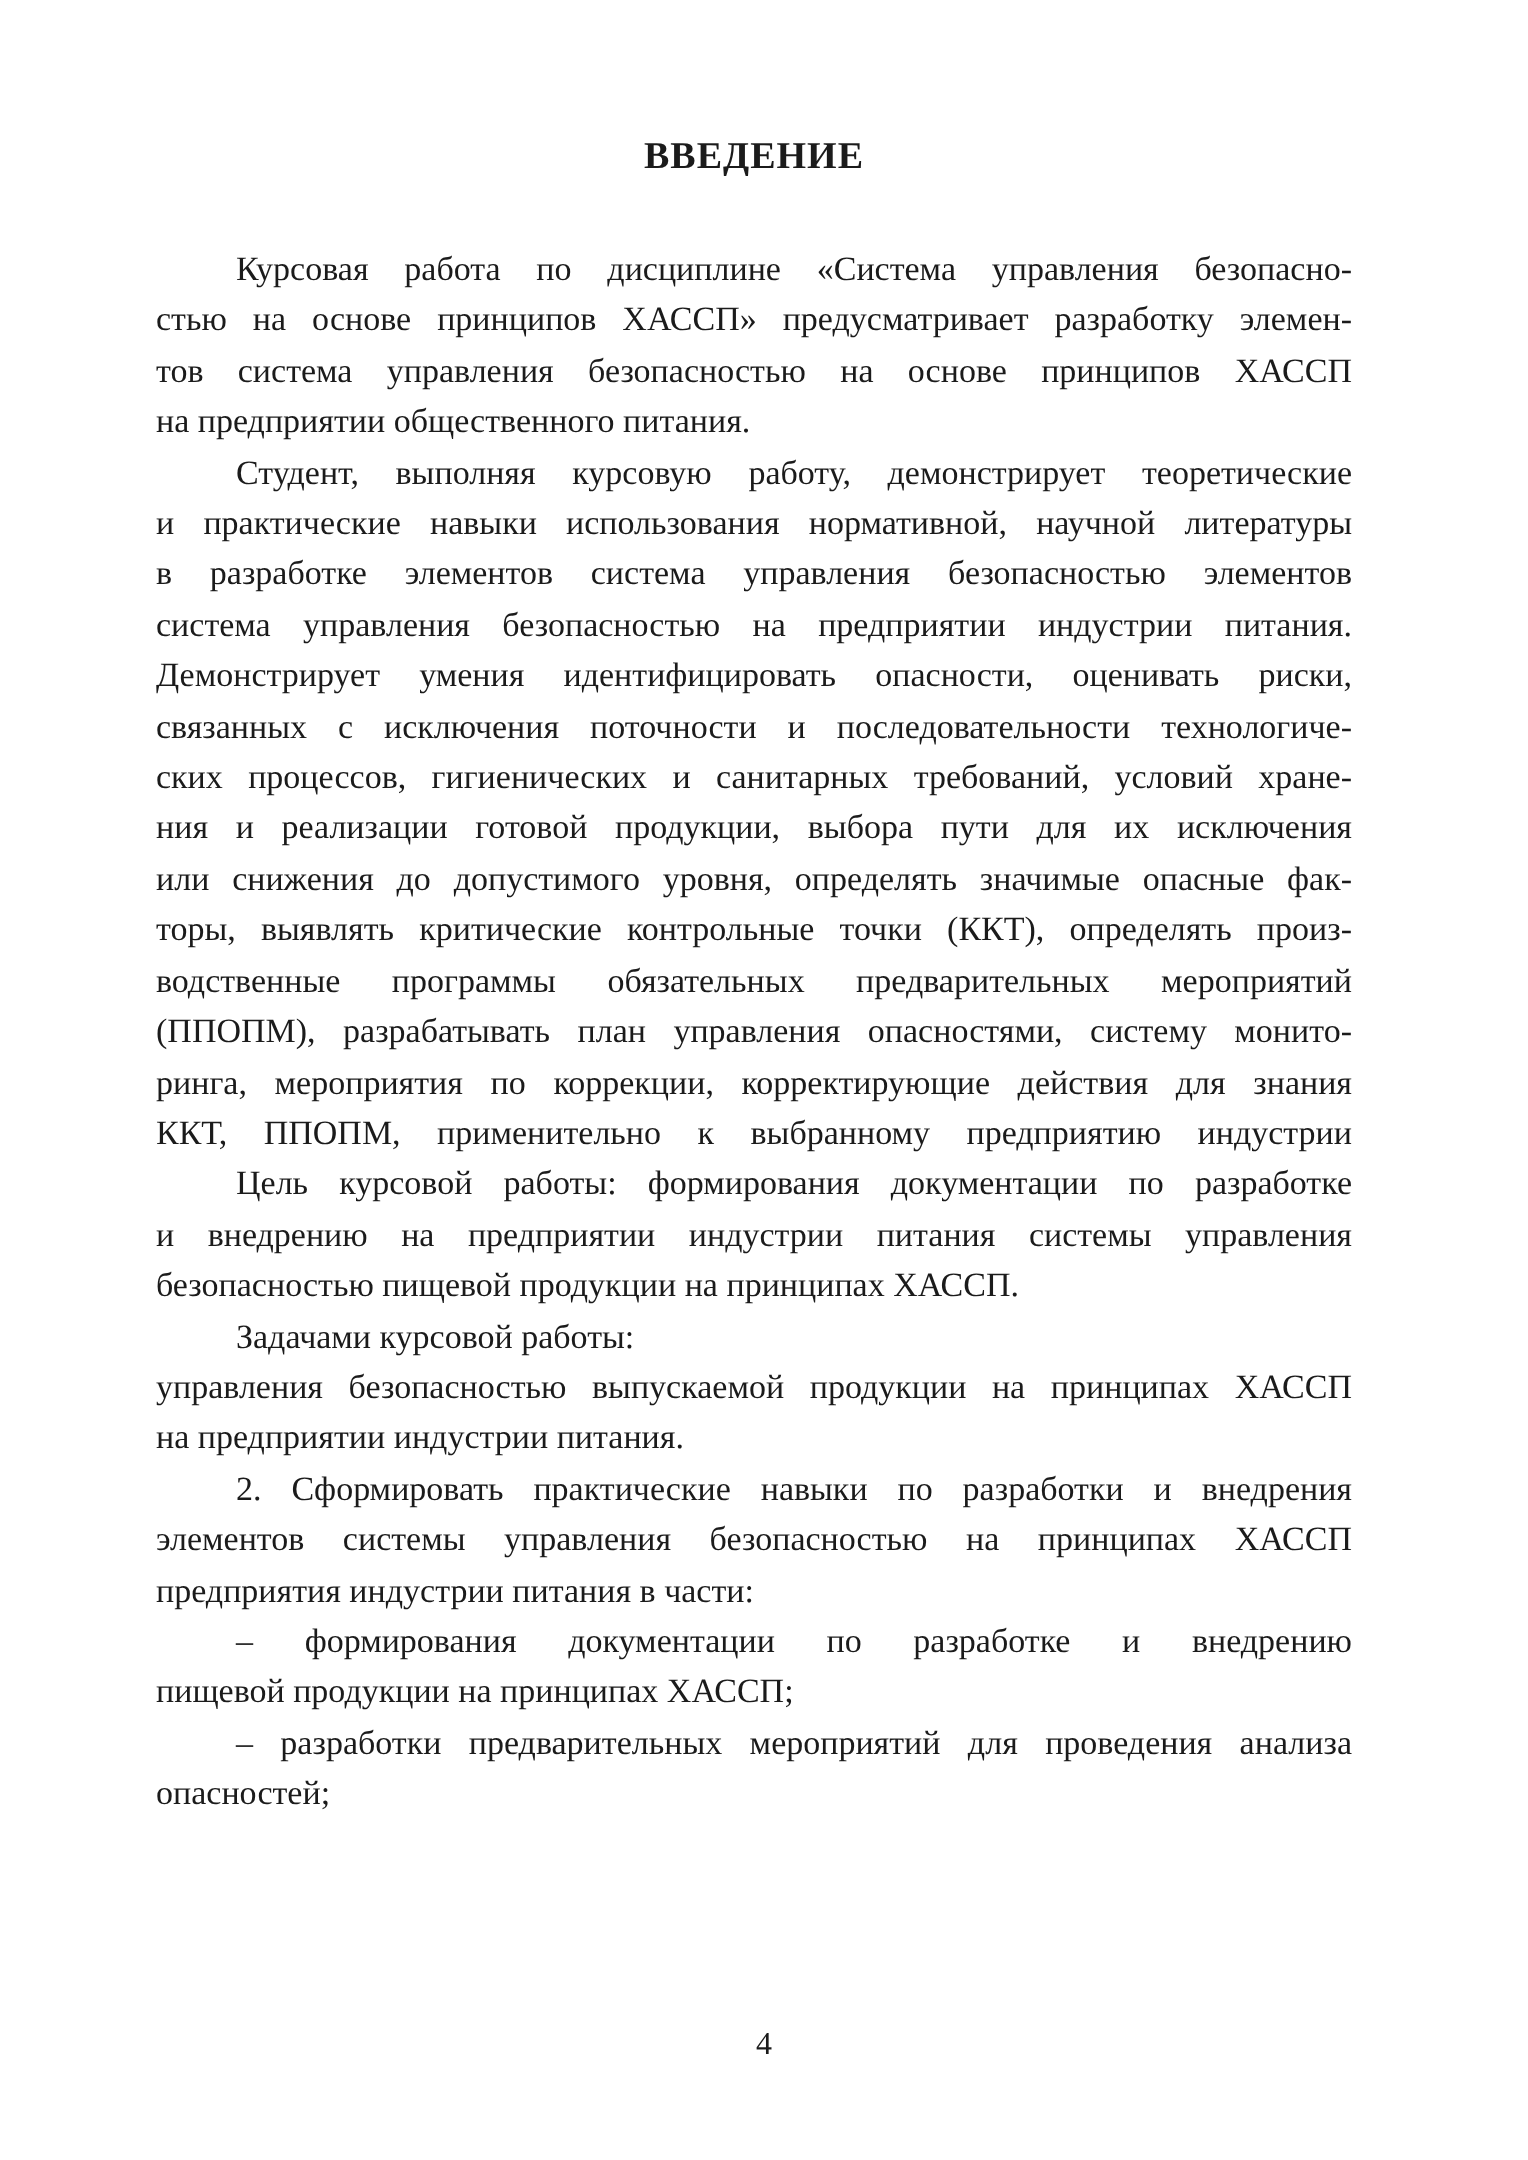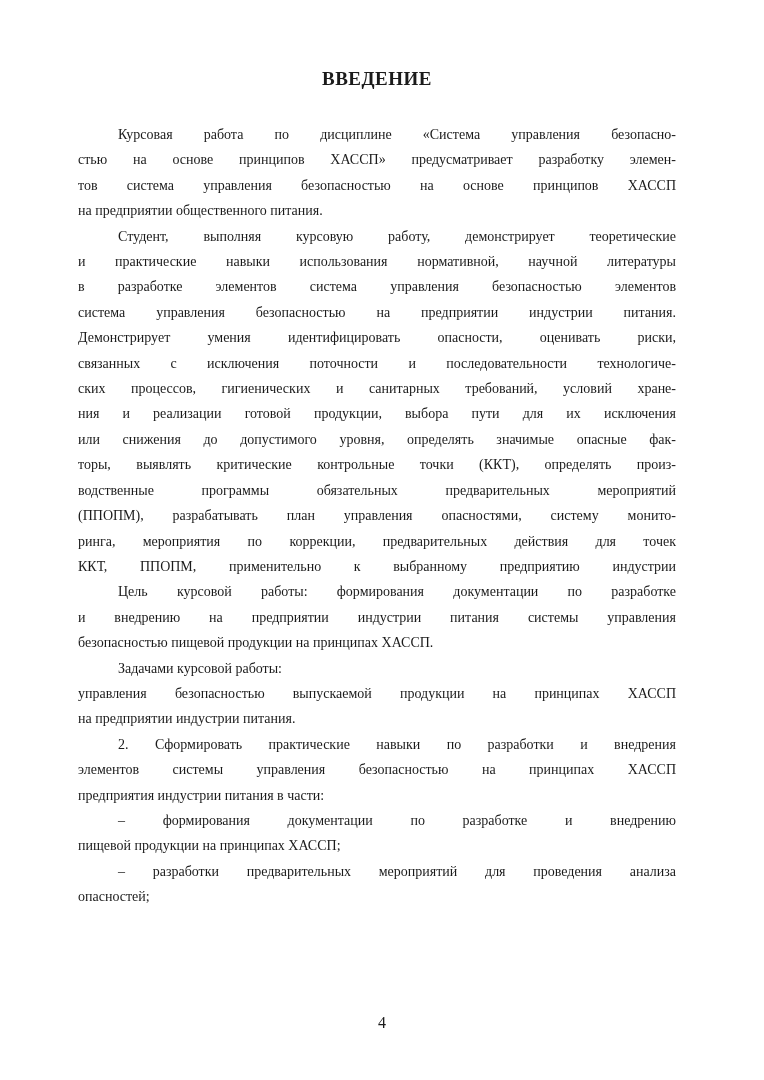--- a/index.html
+++ b/index.html
@@ -27,21 +27,21 @@
     font-size: 19px;
     line-height: 26px;
     font-weight: bold;
     text-align: center;
     letter-spacing: 0.5px;
   }
   .para {
     margin: 0;
   }
   .line {
-    font-size: 14px;
+    font-size: 17px;
     line-height: 25.4px;
     text-align: justify;
     text-align-last: justify;
     text-justify: inter-word;
     white-space: normal;
   }
   .line.first {
     text-indent: 40px;
   }
   .line.last {
@@ -76,21 +76,21 @@
           <div class="line">в разработке элементов система управления безопасностью элементов</div>
           <div class="line">система управления безопасностью на предприятии индустрии питания.</div>
           <div class="line">Демонстрирует умения идентифицировать опасности, оценивать риски,</div>
           <div class="line">связанных с исключения поточности и последовательности технологиче-</div>
           <div class="line">ских процессов, гигиенических и санитарных требований, условий хране-</div>
           <div class="line">ния и реализации готовой продукции, выбора пути для их исключения</div>
           <div class="line">или снижения до допустимого уровня, определять значимые опасные фак-</div>
           <div class="line">торы, выявлять критические контрольные точки (ККТ), определять произ-</div>
           <div class="line">водственные программы обязательных предварительных мероприятий</div>
           <div class="line">(ППОПМ), разрабатывать план управления опасностями, систему монито-</div>
-          <div class="line">ринга, мероприятия по коррекции, предварительных действия для точек</div>
+          <div class="line">ринга, мероприятия по коррекции, корректирующие действия для знания</div>
           <div class="line">ККТ, ППОПМ, применительно к выбранному предприятию индустрии</div>
         </div>
         <div class="para">
           <div class="line first">Цель курсовой работы: формирования документации по разработке</div>
           <div class="line">и внедрению на предприятии индустрии питания системы управления</div>
           <div class="line last">безопасностью пищевой продукции на принципах ХАССП.</div>
         </div>
         <div class="para">
           <div class="line first last">Задачами курсовой работы:</div>
         </div>

